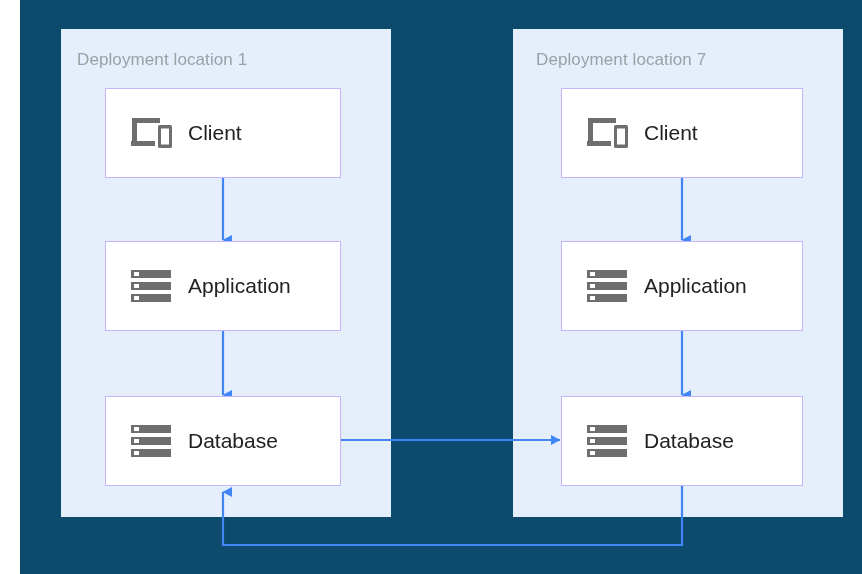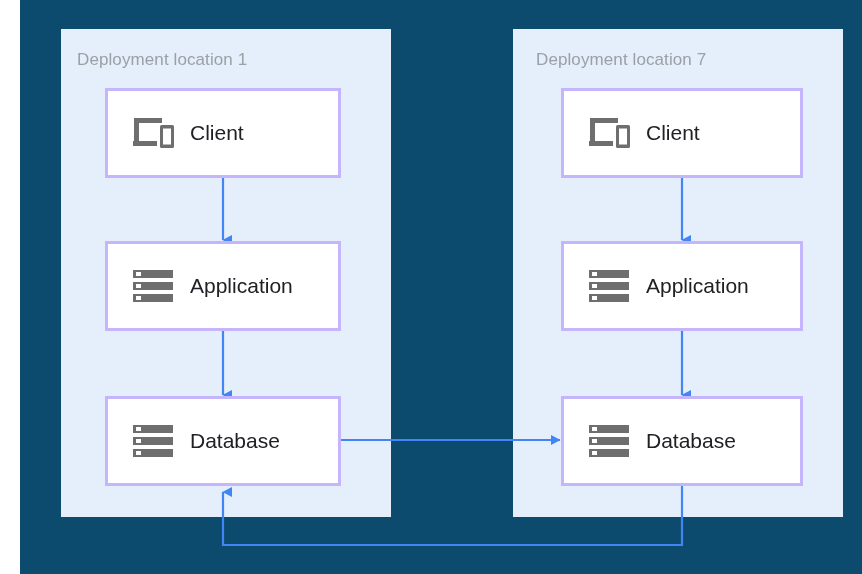--- a/index.html
+++ b/index.html
@@ -29,21 +29,21 @@
     position: absolute;
     color: #9aa0a6;
     font-size: 17px;
     line-height: 20px;
     letter-spacing: 0.1px;
     white-space: nowrap;
   }
   .node {
     position: absolute;
     background: #ffffff;
-    border: 3px solid #c4b5fd;
+    border: 1px solid #c4b5fd;
     box-sizing: border-box;
     display: flex;
     flex-direction: row;
     align-items: center;
   }
   .node-icon {
     flex: 0 0 auto;
     width: 54px;
     margin-left: 18px;
     display: flex;

